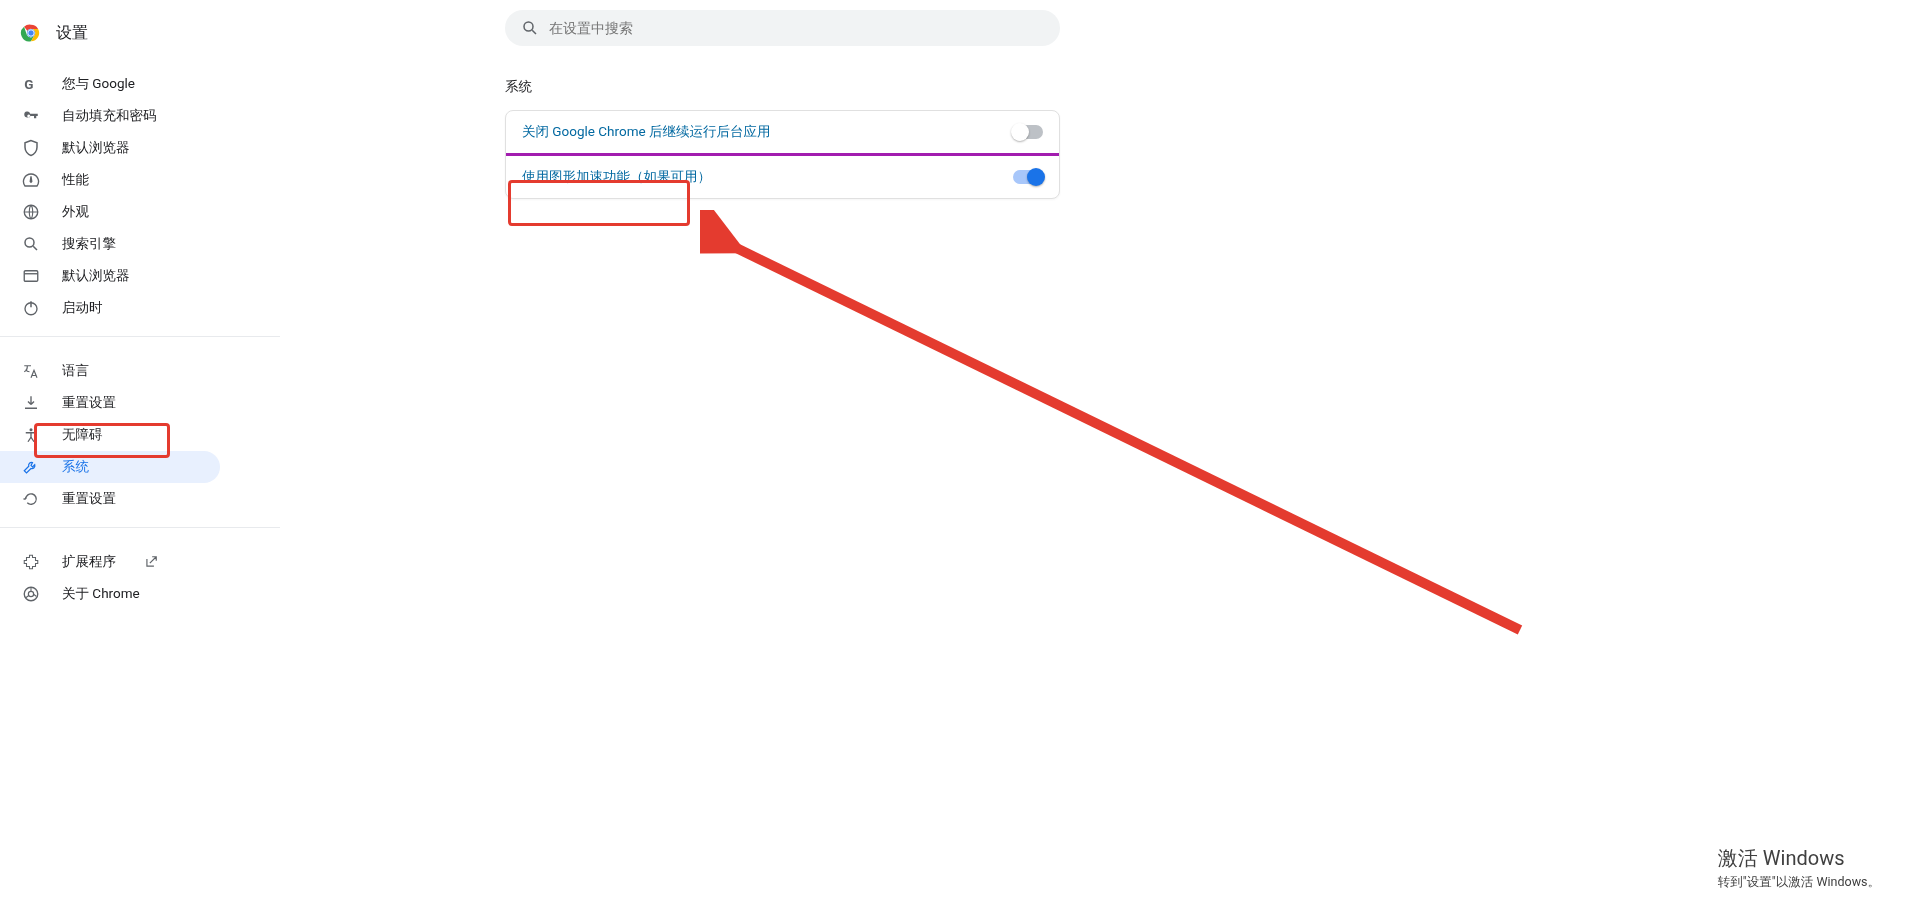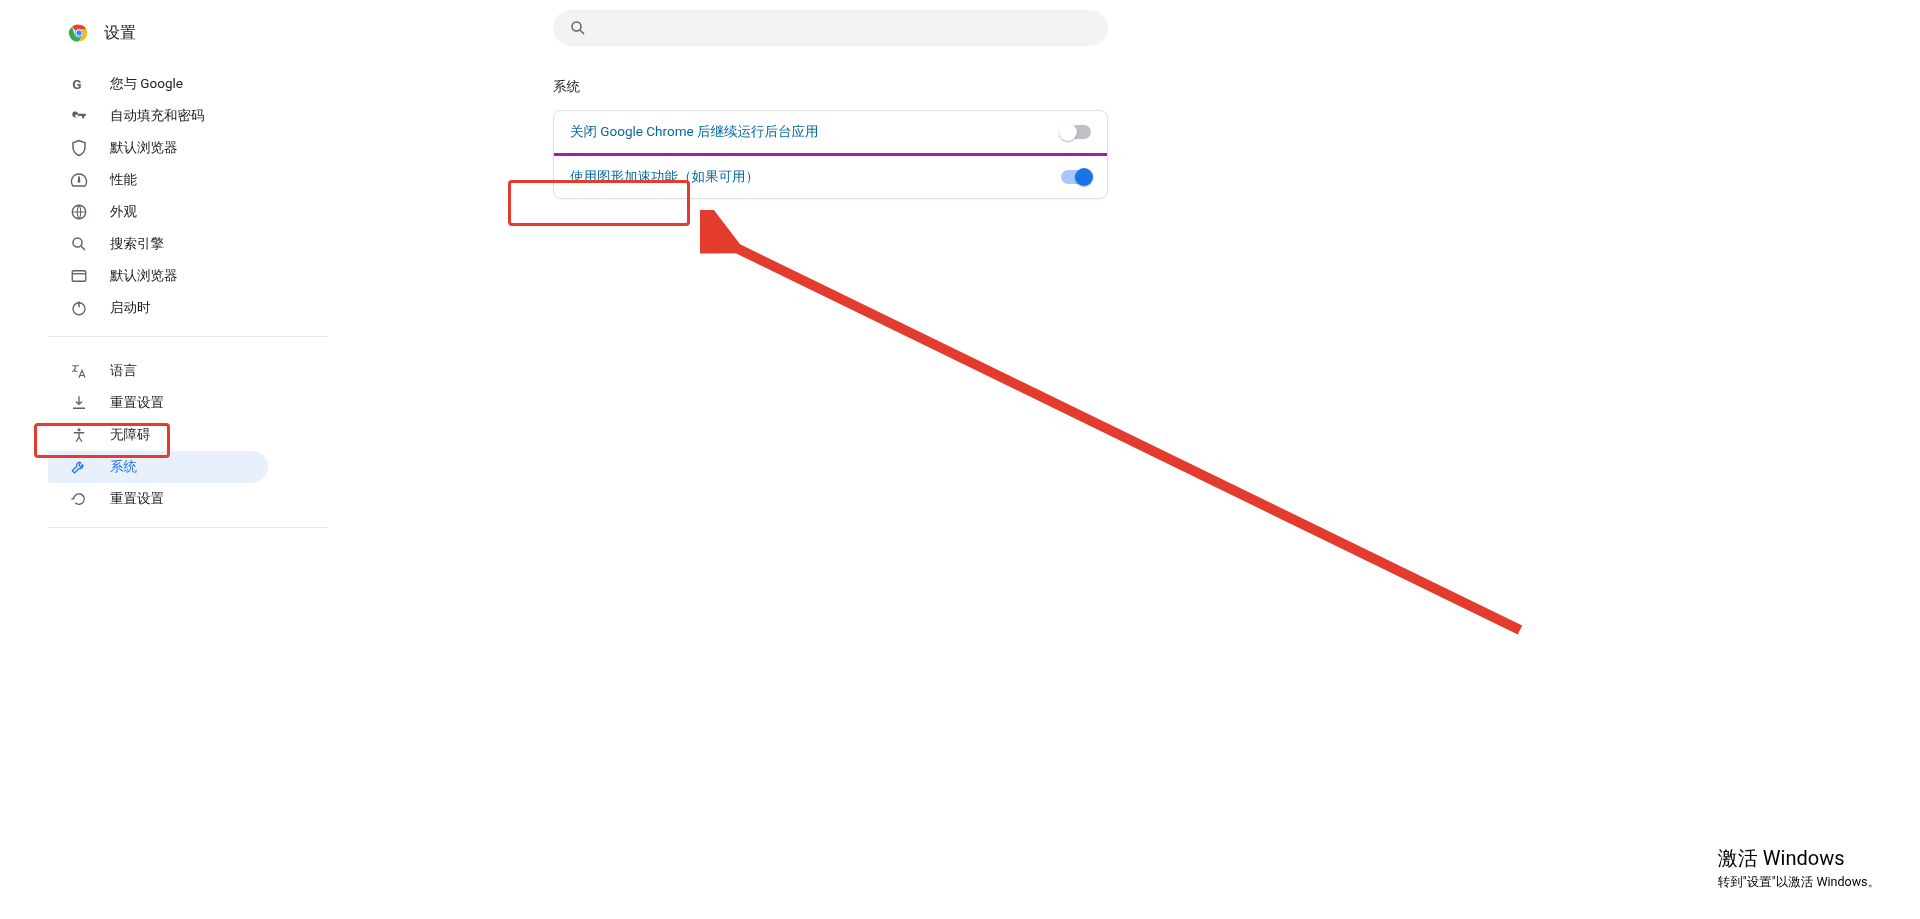--- a/index.html
+++ b/index.html
@@ -5,21 +5,21 @@
     * { margin: 0; padding: 0; box-sizing: border-box; }
     body {
       font-family: "Segoe UI", Roboto, Arial, sans-serif;
       background: #ffffff;
       width: 1920px;
       height: 919px;
       overflow: hidden;
       position: relative;
       color: #202124;
     }
-    .layout { display: flex; height: 100%; padding-left: 48px; }
+    .layout { display: flex; height: 100%; }
 
     
     .sidebar { width: 280px; padding-top: 16px; }
     .sidebar-header {
       display: flex; align-items: center; gap: 14px;
       padding: 6px 0 18px 20px; font-size: 16px;
     }
     .chrome-logo { width: 22px; height: 22px; }
     .nav-group { padding-top: 6px; }
     .nav-divider { height: 1px; background: #e8eaed; margin: 12px 0; }
@@ -68,21 +68,21 @@
 
     
     .hl { position:absolute; border:3px solid #e43b2f; border-radius:4px; pointer-events:none; }
     .hl-proxy { left:508px; top:180px; width:182px; height:46px; }
     .hl-sys   { left:34px;  top:423px; width:136px; height:35px; }
 
     
     .arrow-svg { position:absolute; left:700px; top:210px; width:830px; height:430px; pointer-events:none; }
 
     
-    .watermark { position:absolute; right:40px; bottom:28px; text-align:left; color:#000000; }
+    .watermark { position:absolute; right:40px; bottom:28px; text-align:left; color:#404040; }
     .watermark .l1 { font-size:20px; } .watermark .l2 { font-size:12.5px; margin-top:2px; }
   </style>
 </head>
 <body>
 
 <div class="layout">
 
   <aside class="sidebar">
     <div class="sidebar-header">
       <span class="chrome-logo">
@@ -211,31 +211,55 @@
             <svg viewBox="0 0 24 24">
               <path d="M5 12a7 7 0 1 1 2 5M5 12H2m3 0V9" fill="none" stroke="#5f6368" stroke-width="1.8"></path>
             </svg>
           </span>
         <span>重置设置</span>
       </div>
     </div>
 
     <div class="nav-divider"></div>
 
+    <div class="nav-group">
+      <div class="nav-item">
+        <span class="nav-icon">
+            <svg viewBox="0 0 24 24">
+              <path d="M10 3h4v3h4v4h3v4h-3v4h-4v3h-4v-3H6v-4H3v-4h3V6h4z" fill="none" stroke="#5f6368" stroke-width="1.4"></path>
+            </svg>
+          </span>
+        <span>扩展程序</span>
+        <span class="ext-icon"><svg viewBox="0 0 24 24">
+              <path d="M14 3h7v7m0-7L10 14M5 7v12h12" fill="none" stroke="#5f6368" stroke-width="2"></path>
+            </svg></span>
+      </div>
+      <div class="nav-item">
+        <span class="nav-icon">
+            <svg viewBox="0 0 24 24">
+              <circle cx="12" cy="12" r="9" fill="none" stroke="#5f6368" stroke-width="1.8"></circle>
+              <circle cx="12" cy="12" r="3.5" fill="none" stroke="#5f6368" stroke-width="1.6"></circle>
+              <path d="M12 3v5m7 7-4-3M5 17l4-3" stroke="#5f6368" stroke-width="1.4"></path>
+            </svg>
+          </span>
+        <span>关于 Chrome</span>
+      </div>
+    </div>
   </aside>
 
   <main class="main">
     <div class="search-wrap">
       <div class="search">
         <span class="nav-icon">
             <svg viewBox="0 0 24 24">
               <circle cx="10" cy="10" r="6" fill="none" stroke="#5f6368" stroke-width="2"></circle>
               <path d="m15 15 5 5" stroke="#5f6368" stroke-width="2"></path>
             </svg>
           </span>
+        <input placeholder="在设置中搜索" style="">
       </div>
     </div>
 
     <div class="section-title">系统</div>
 
     <div class="card">
       <div class="row">
         <span>关闭 Google Chrome 后继续运行后台应用</span>
         <span class="toggle off">
             <span class="knob"></span>

